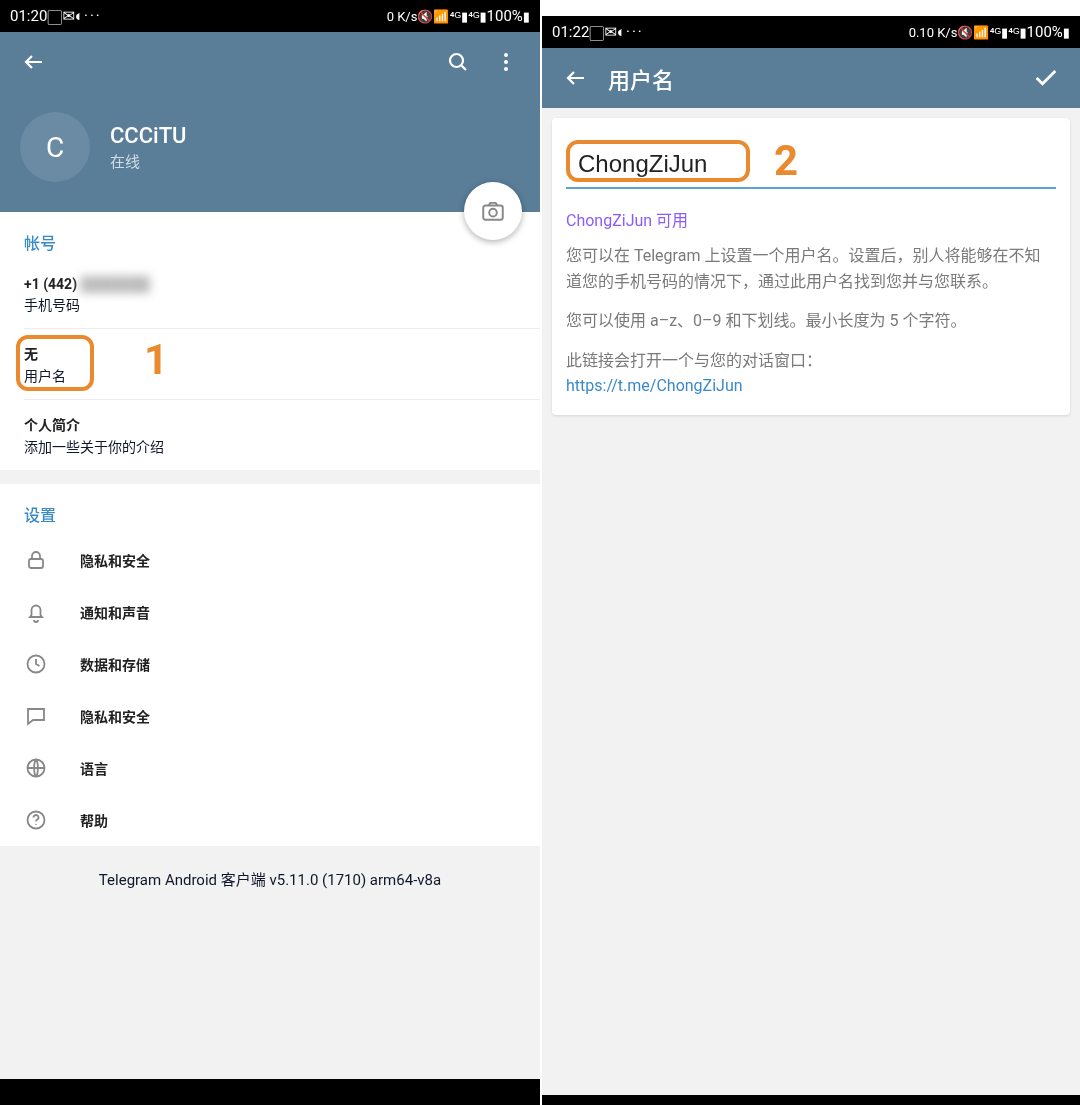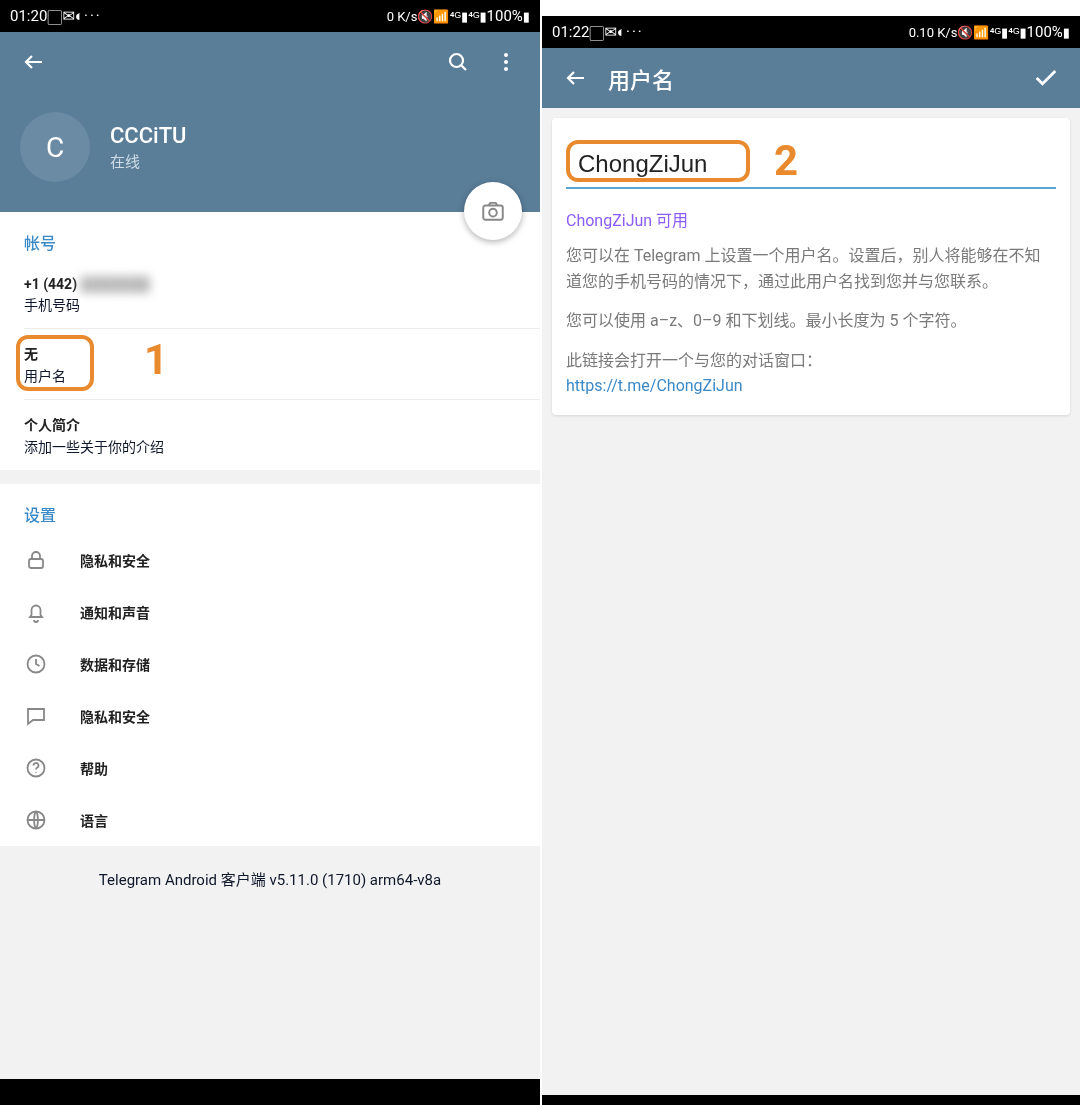--- a/index.html
+++ b/index.html
@@ -323,35 +323,35 @@
             <path d="M4 5h16v11H9l-5 4V5z"></path>
           </svg>
       </div>
       <div class="item-title">隐私和安全</div>
     </div>
 
     <div class="list-item with-icon">
       <div class="item-icon">
         <svg width="24" height="24" viewBox="0 0 24 24" fill="none" stroke="#888" stroke-width="1.8">
             <circle cx="12" cy="12" r="8.5"></circle>
+            <path d="M3.5 12h17M12 3.5c2.5 2.5 2.5 14.5 0 17M12 3.5c-2.5 2.5-2.5 14.5 0 17"></path>
+          </svg>
+      </div>
+      <div class="item-title">语言</div>
+    </div>
+
+    <div class="list-item with-icon">
+      <div class="item-icon">
+        <svg width="24" height="24" viewBox="0 0 24 24" fill="none" stroke="#888" stroke-width="1.8">
+            <circle cx="12" cy="12" r="8.5"></circle>
             <path d="M9.5 9.5a2.5 2.5 0 1 1 3.5 2.3c-.8.4-1 1-1 1.7"></path>
             <circle cx="12" cy="16.5" r="0.7" fill="#888" stroke="none"></circle>
           </svg>
       </div>
       <div class="item-title">帮助</div>
-    </div>
-
-    <div class="list-item with-icon">
-      <div class="item-icon">
-        <svg width="24" height="24" viewBox="0 0 24 24" fill="none" stroke="#888" stroke-width="1.8">
-            <circle cx="12" cy="12" r="8.5"></circle>
-            <path d="M3.5 12h17M12 3.5c2.5 2.5 2.5 14.5 0 17M12 3.5c-2.5 2.5-2.5 14.5 0 17"></path>
-          </svg>
-      </div>
-      <div class="item-title">语言</div>
     </div>
   </div>
 
   <div class="version-footer">Telegram Android 客户端 v5.11.0 (1710) arm64-v8a</div>
   <div class="nav-bar"></div>
 </div>
 
 <div class="screen" style="background:#f2f2f2;">
   <div class="status-bar">
     <div class="status-left">

